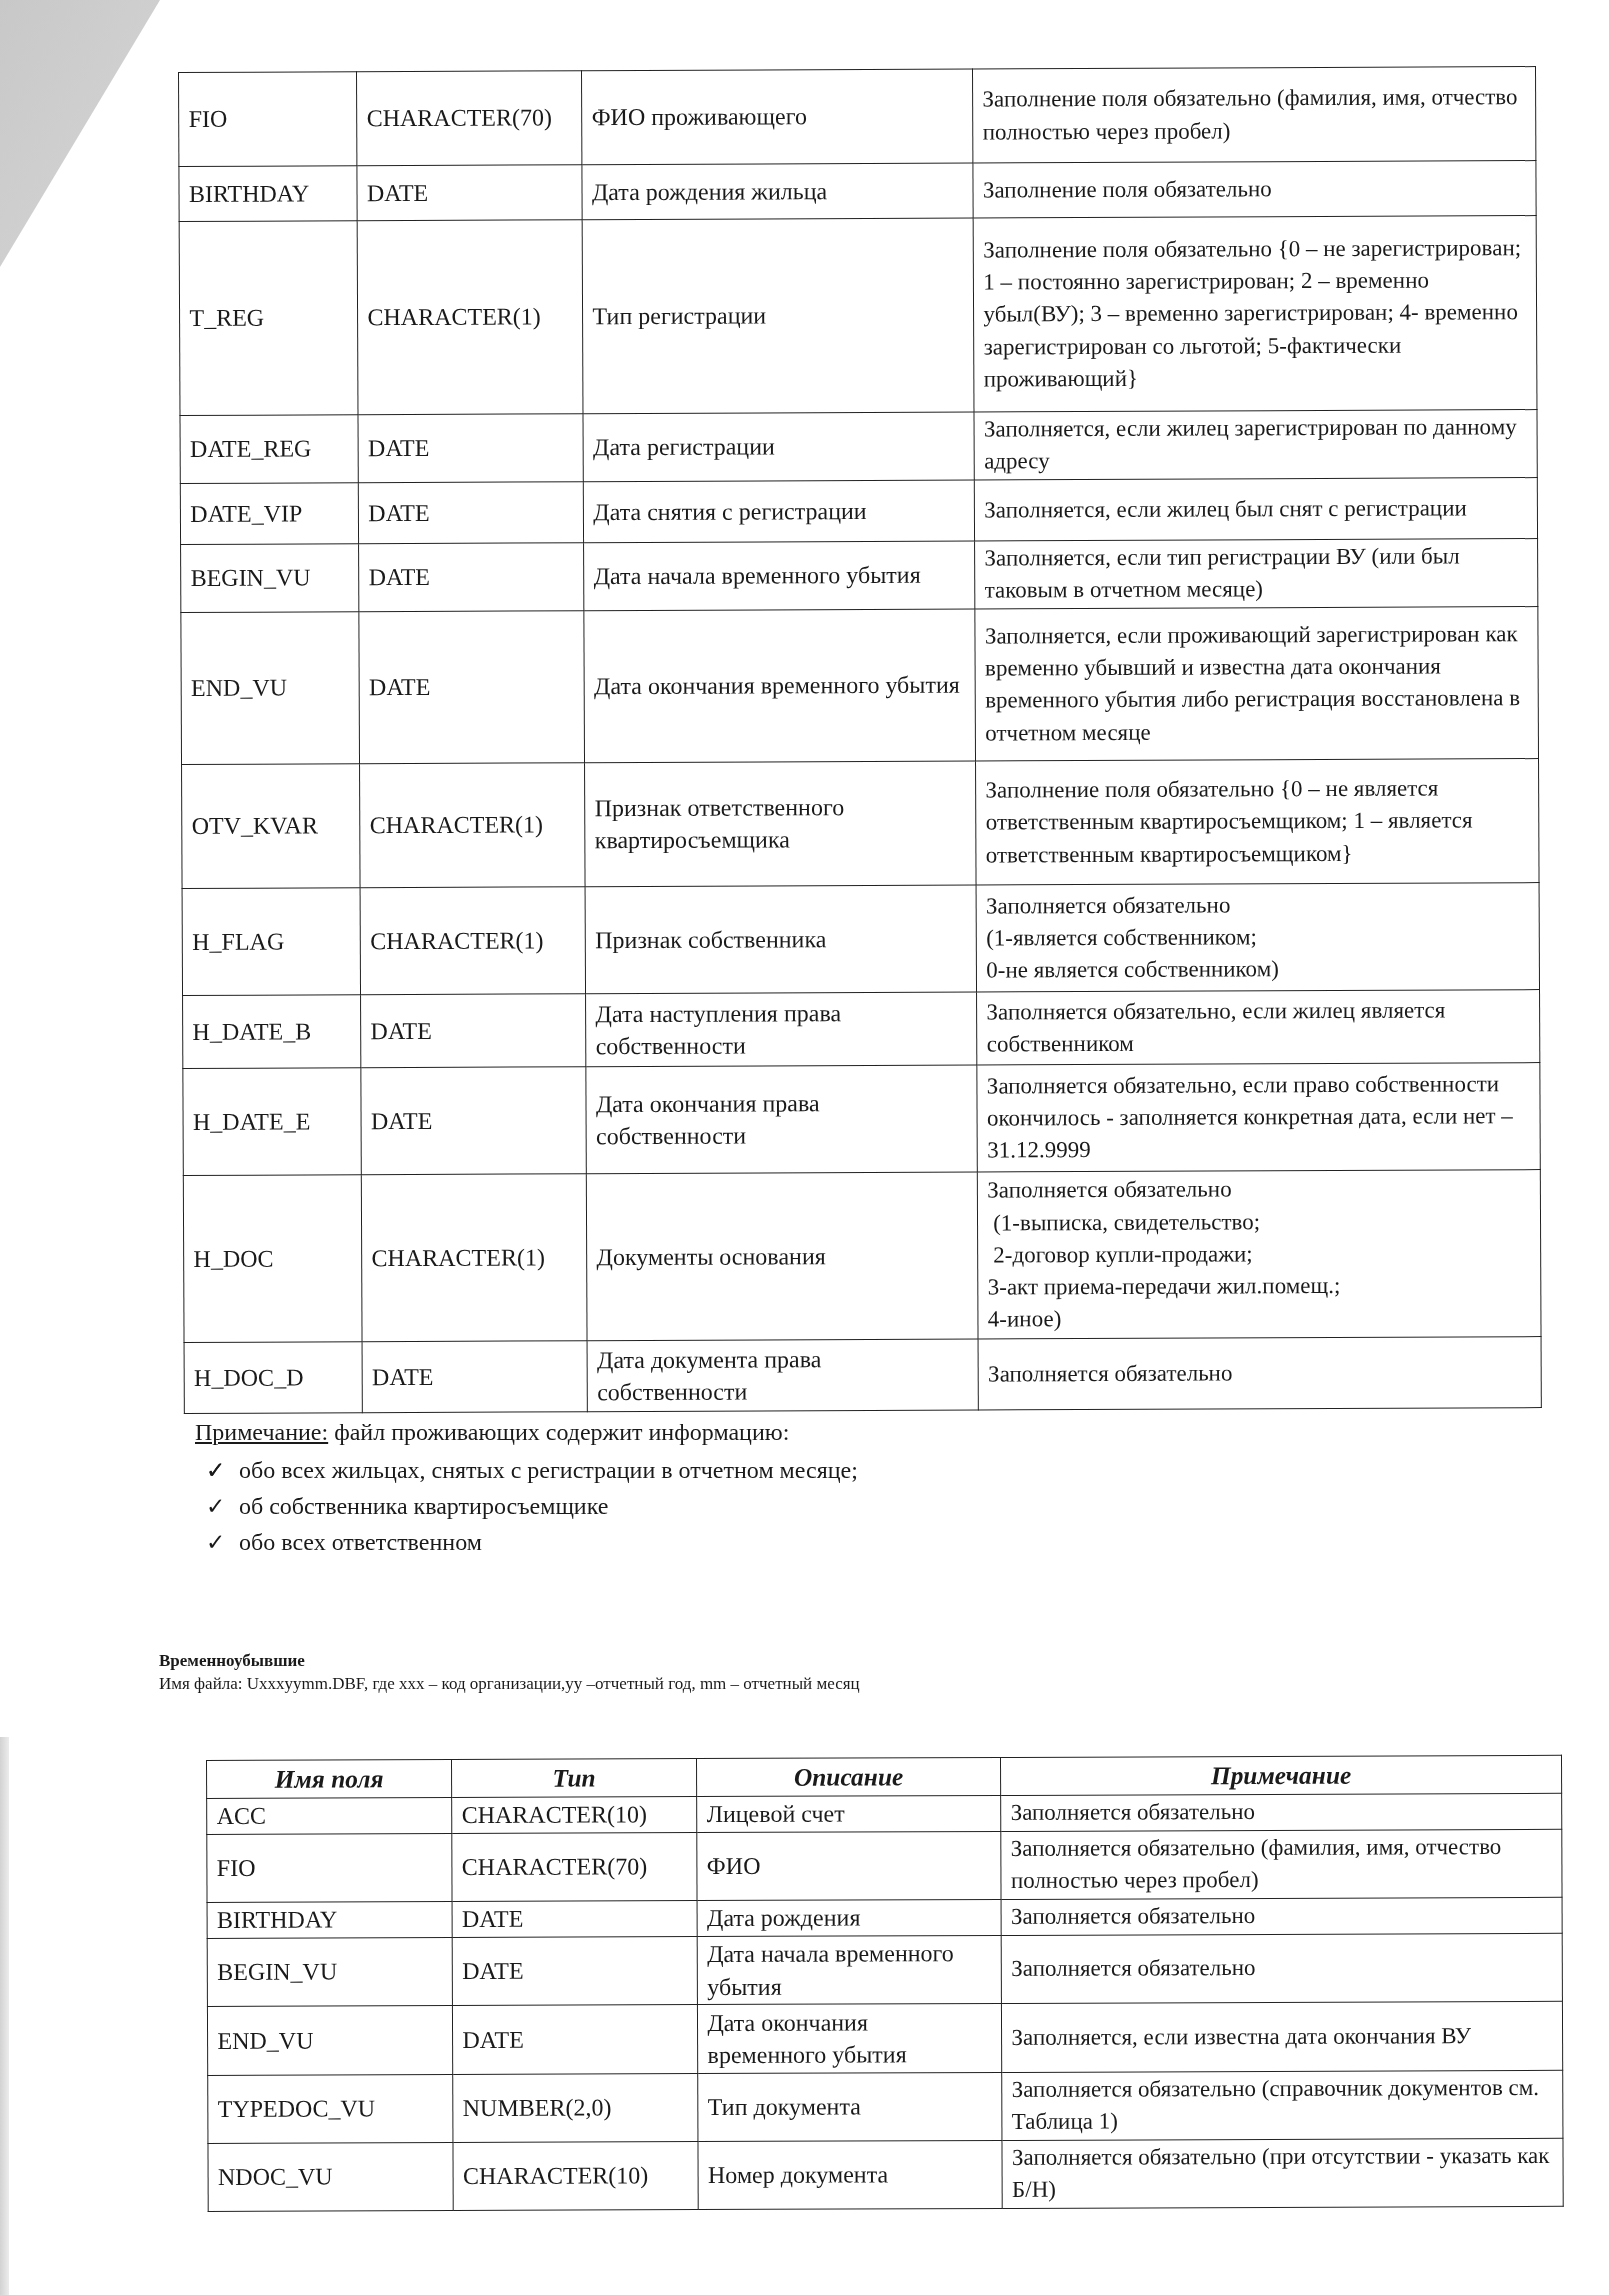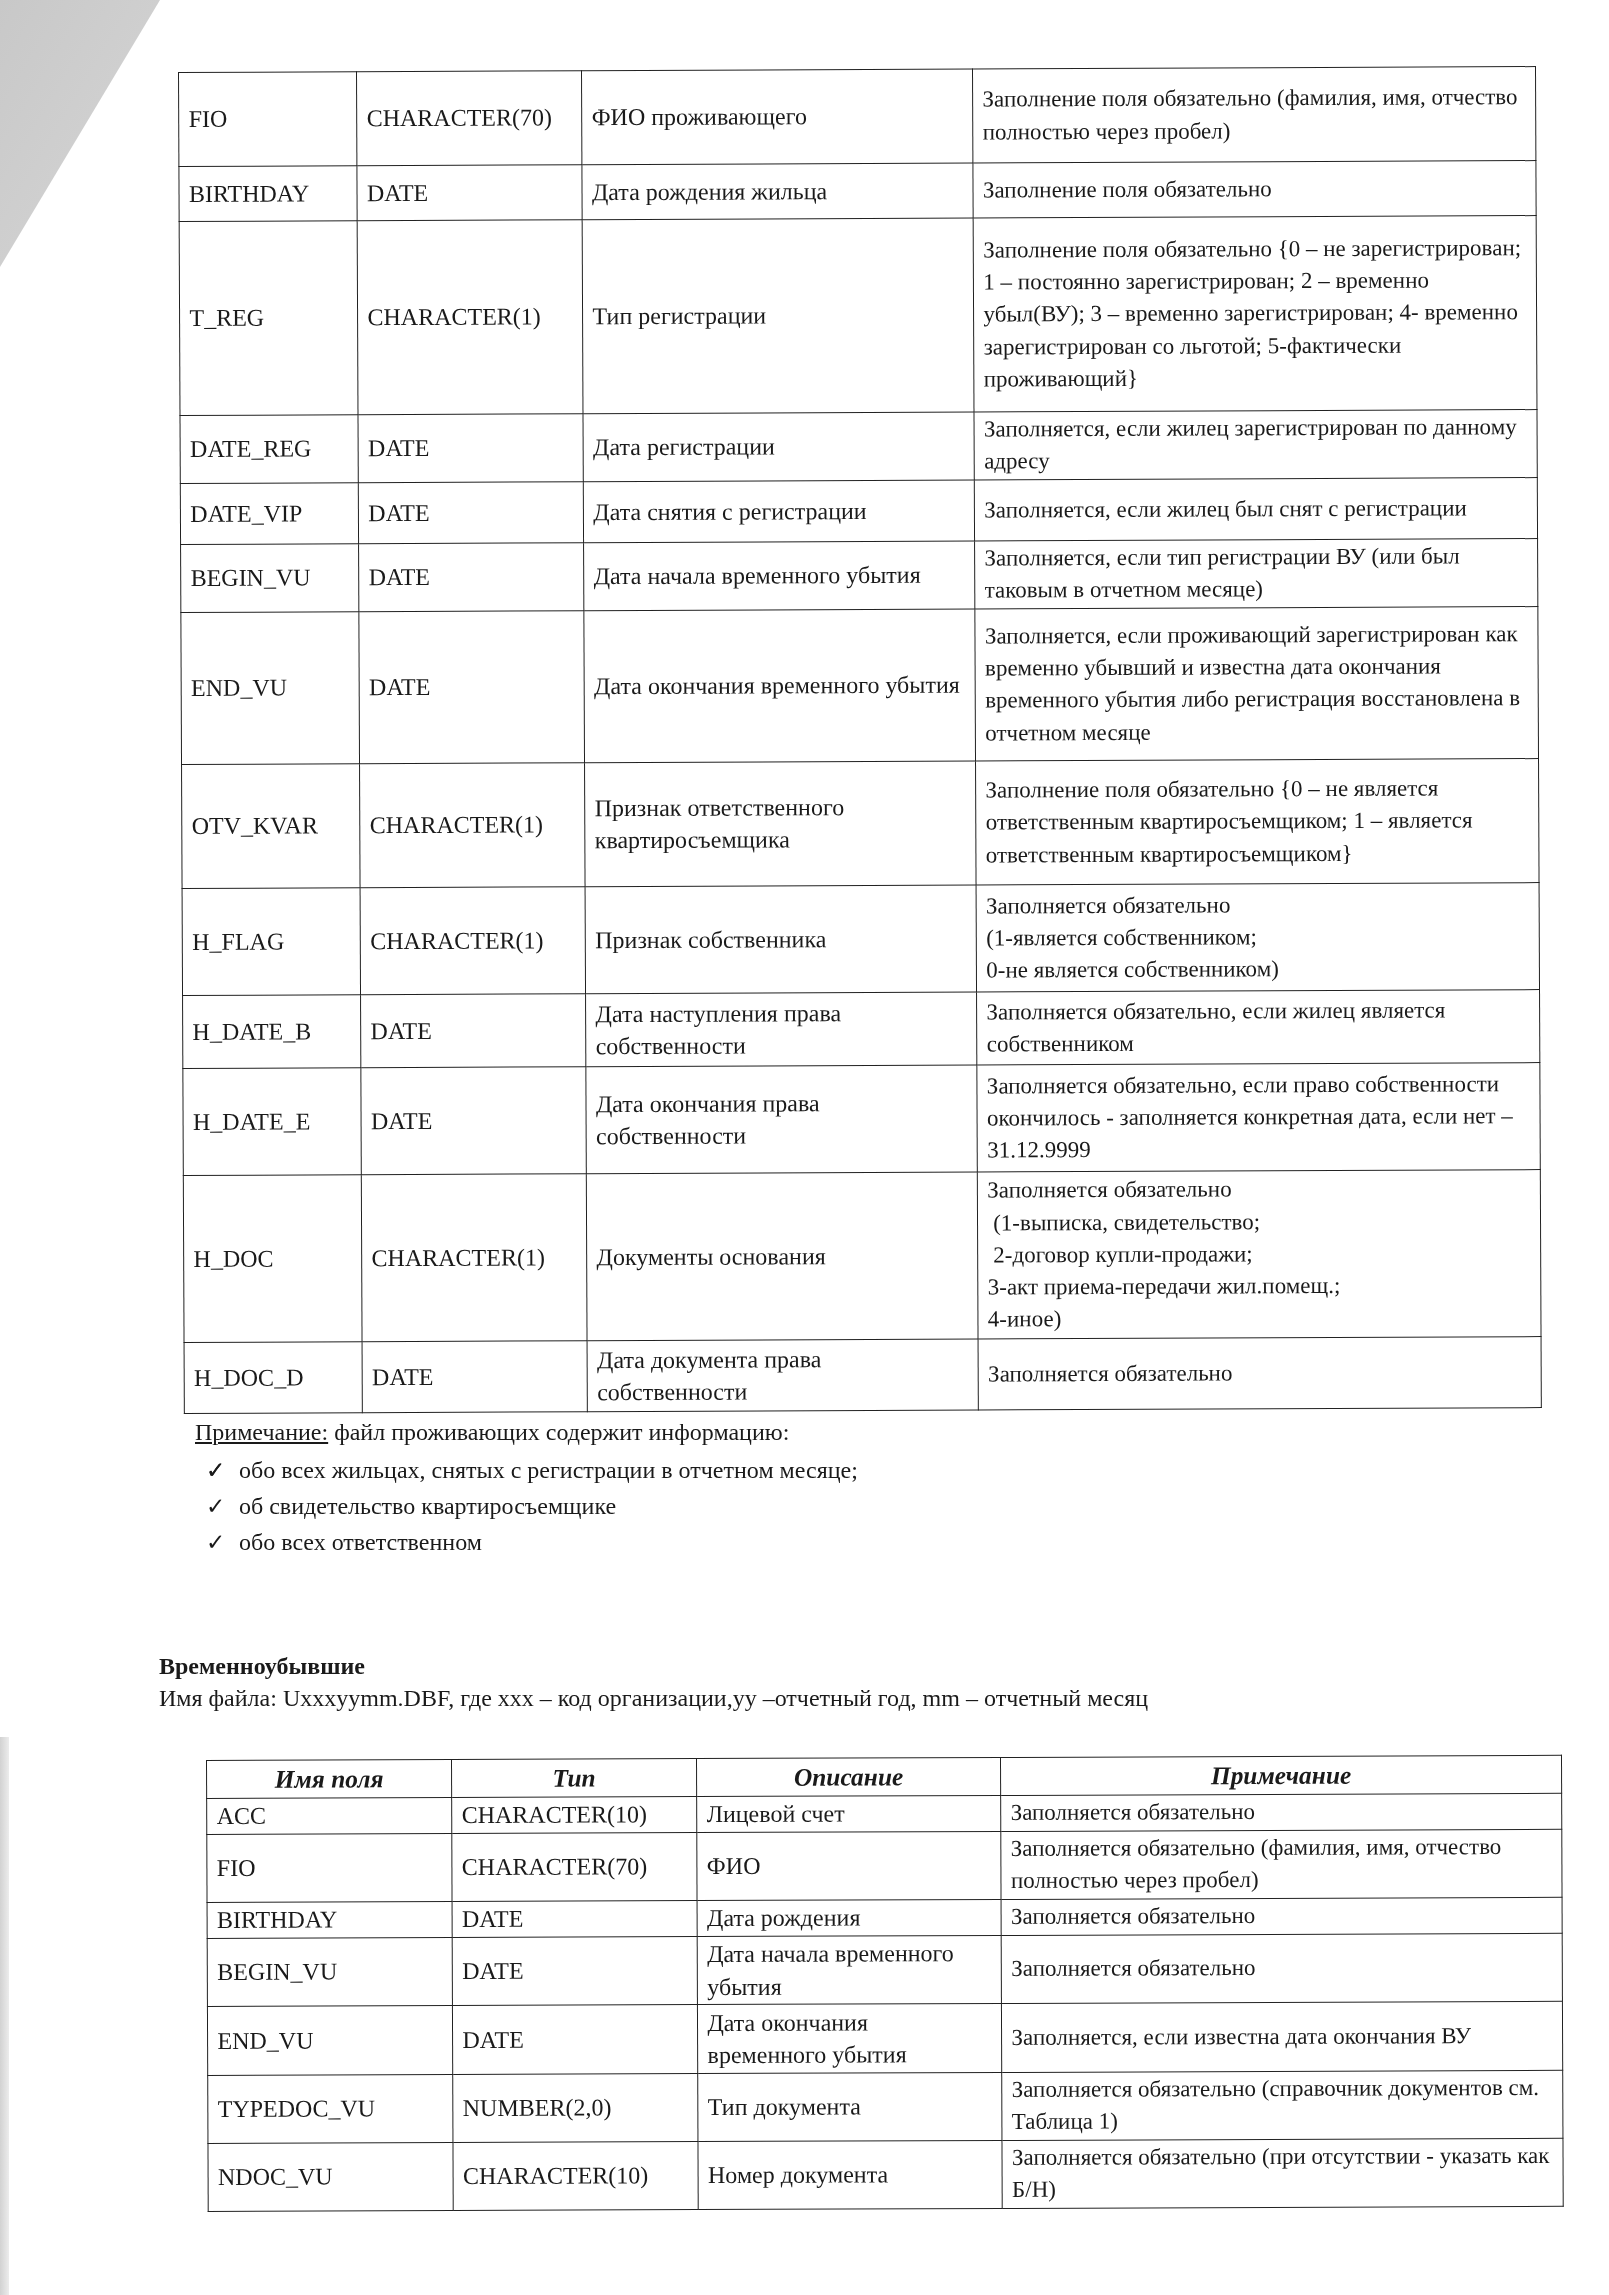--- a/index.html
+++ b/index.html
@@ -105,21 +105,21 @@
       left: 0;
       top: 0;
       font-family: "DejaVu Sans", sans-serif;
       font-size: 23px;
     }
     .section {
       position: absolute;
       left: 159px;
       top: 1650px;
       width: 1430px;
-      font-size: 24px;
+      font-size: 17px;
       line-height: 1.35;
     }
     .section-title {
       font-weight: bold;
     }
   </style>
 </head>
 <body>
 
 <div class="scan-corner"></div>
@@ -224,21 +224,21 @@
     </tbody>
 </table>
 
 <div class="note-block">
   <div>
     <span class="note-title">Примечание:</span><span> файл проживающих содержит информацию:</span>
   </div>
   <ul class="note-list">
     <li><span class="check-icon">✓</span></li>
     <li><span class="check-icon">✓</span><span>обо всех жильцах, снятых с регистрации в отчетном месяце;</span></li>
-    <li><span class="check-icon">✓</span><span>об свидетельство квартиросъемщике</span></li>
+    <li><span class="check-icon">✓</span><span>об собственника квартиросъемщике</span></li>
     <li><span class="check-icon">✓</span><span>обо всех ответственном</span></li>
   </ul>
 </div>
 
 <div class="section">
   <div class="section-title">Временноубывшие</div>
   <div>Имя файла: Uxxxyymm.DBF, где xxx – код организации,yy –отчетный год, mm – отчетный месяц</div>
 </div>
 
 <table class="t" id="table2">

